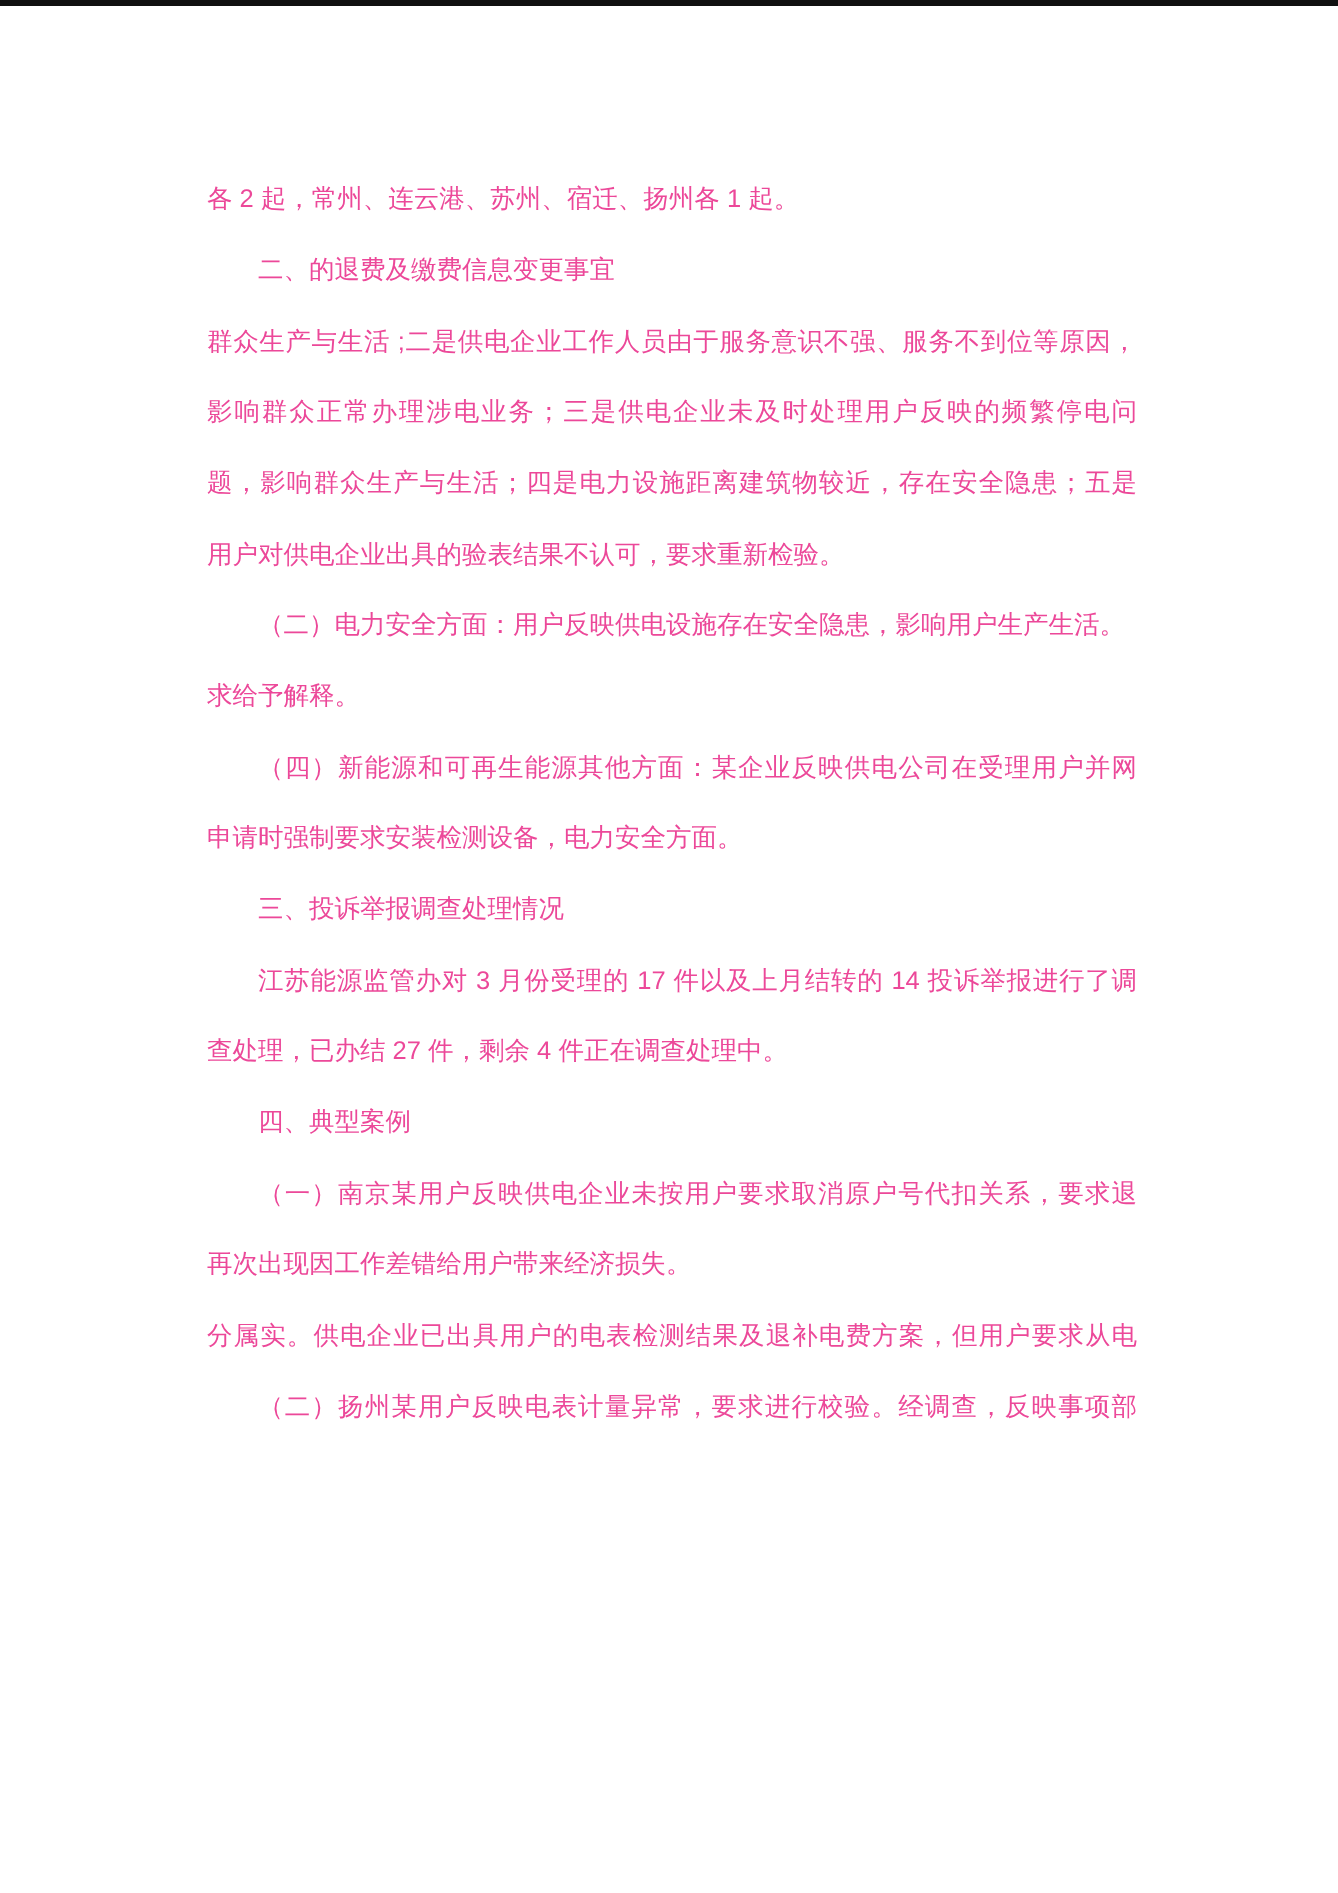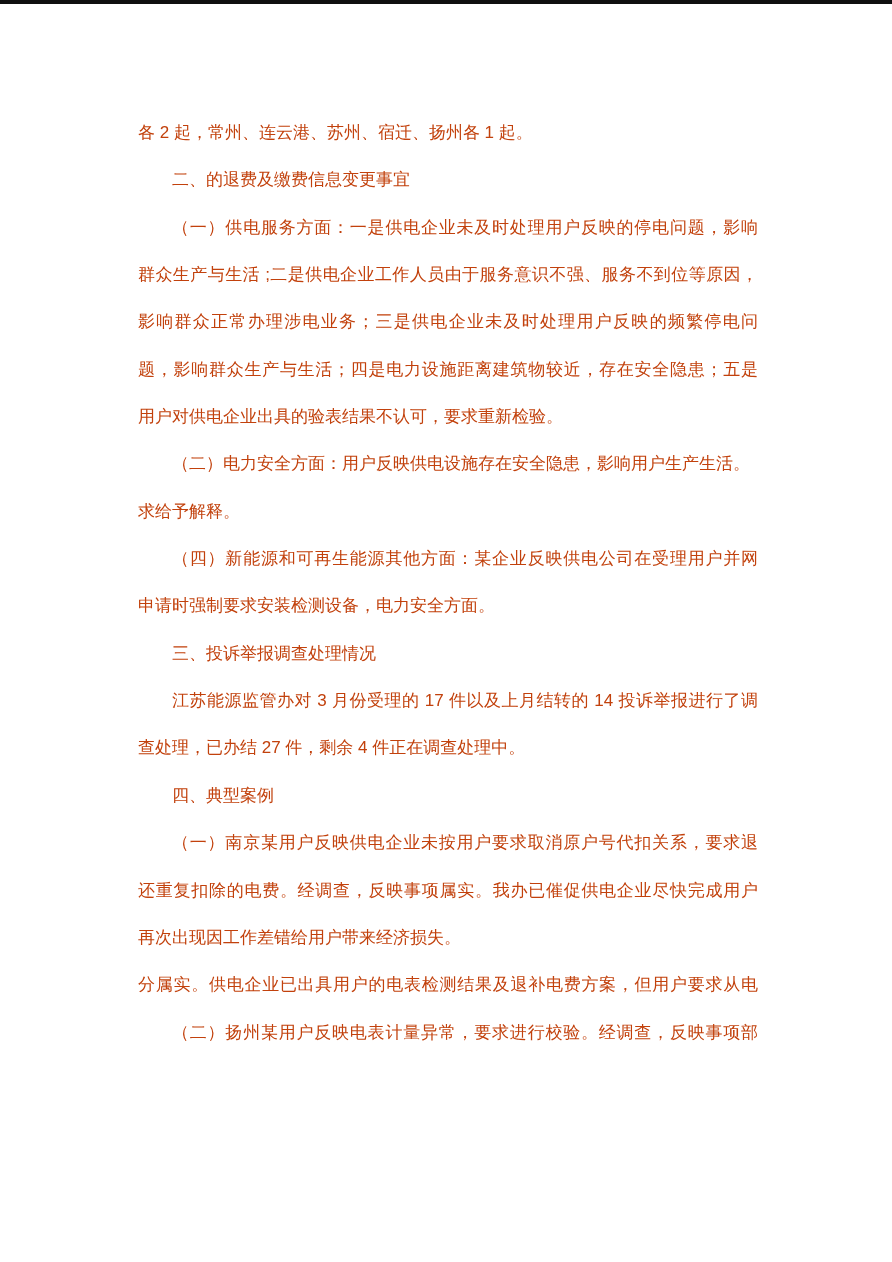--- a/index.html
+++ b/index.html
@@ -45,34 +45,32 @@
     text-align: justify;
     text-align-last: justify;
     text-justify: inter-character;
   }
 </style>
 </head>
 <body>
 
 <div class="top-bar"></div>
 
-<div class="doc" id="doc-lines" style="color: #c2410c;">
+<div class="doc" id="doc-lines" style="color: #ec4899;">
     <div class="line">各 2 起，常州、连云港、苏州、宿迁、扬州各 1 起。</div>
     <div class="line indent">二、的退费及缴费信息变更事宜</div>
-    <div class="line indent fill">（一）供电服务方面：一是供电企业未及时处理用户反映的停电问题，影响</div>
     <div class="line fill">群众生产与生活 ;二是供电企业工作人员由于服务意识不强、服务不到位等原因，</div>
     <div class="line fill">影响群众正常办理涉电业务；三是供电企业未及时处理用户反映的频繁停电问</div>
     <div class="line fill">题，影响群众生产与生活；四是电力设施距离建筑物较近，存在安全隐患；五是</div>
     <div class="line">用户对供电企业出具的验表结果不认可，要求重新检验。</div>
     <div class="line indent">（二）电力安全方面：用户反映供电设施存在安全隐患，影响用户生产生活。</div>
     <div class="line">求给予解释。</div>
     <div class="line indent fill">（四）新能源和可再生能源其他方面：某企业反映供电公司在受理用户并网</div>
     <div class="line">申请时强制要求安装检测设备，电力安全方面。</div>
     <div class="line indent">三、投诉举报调查处理情况</div>
     <div class="line indent fill">江苏能源监管办对 3 月份受理的 17 件以及上月结转的 14 投诉举报进行了调</div>
     <div class="line">查处理，已办结 27 件，剩余 4 件正在调查处理中。</div>
     <div class="line indent">四、典型案例</div>
     <div class="line indent fill">（一）南京某用户反映供电企业未按用户要求取消原户号代扣关系，要求退</div>
-    <div class="line fill">还重复扣除的电费。经调查，反映事项属实。我办已催促供电企业尽快完成用户</div>
     <div class="line">再次出现因工作差错给用户带来经济损失。</div>
     <div class="line fill">分属实。供电企业已出具用户的电表检测结果及退补电费方案，但用户要求从电</div>
     <div class="line indent fill">（二）扬州某用户反映电表计量异常，要求进行校验。经调查，反映事项部</div>
   </div>
 
 </body></html>

